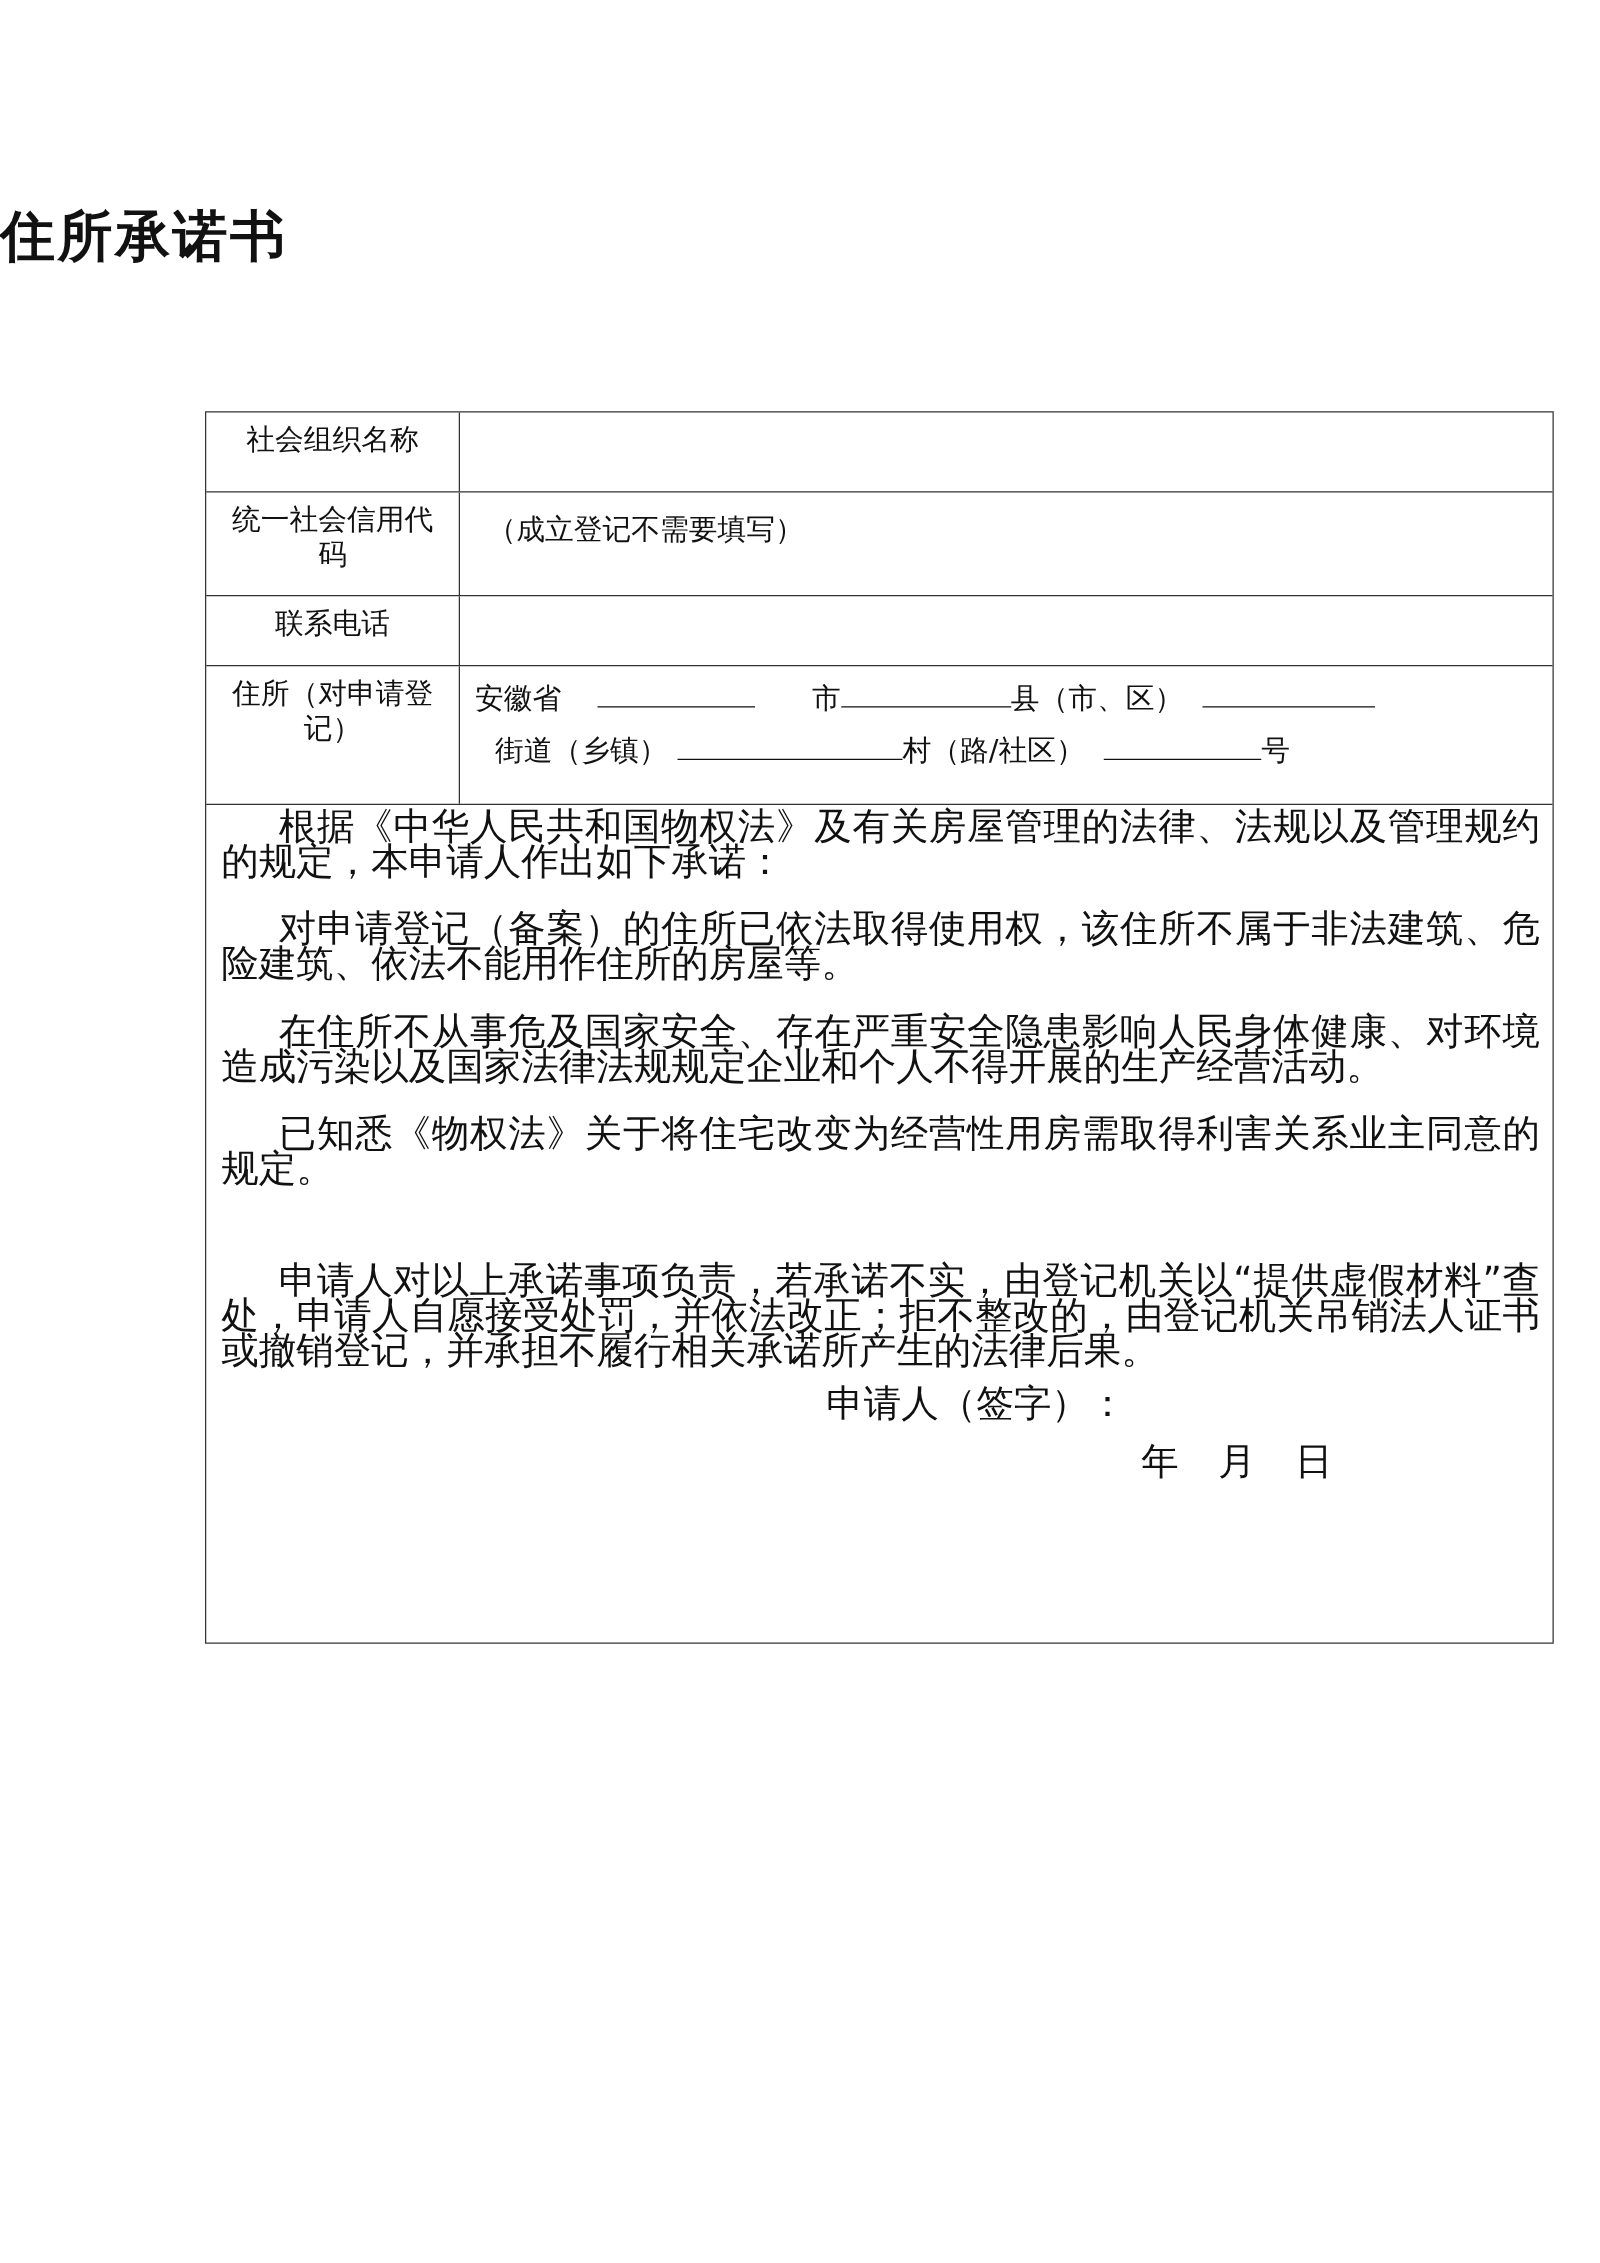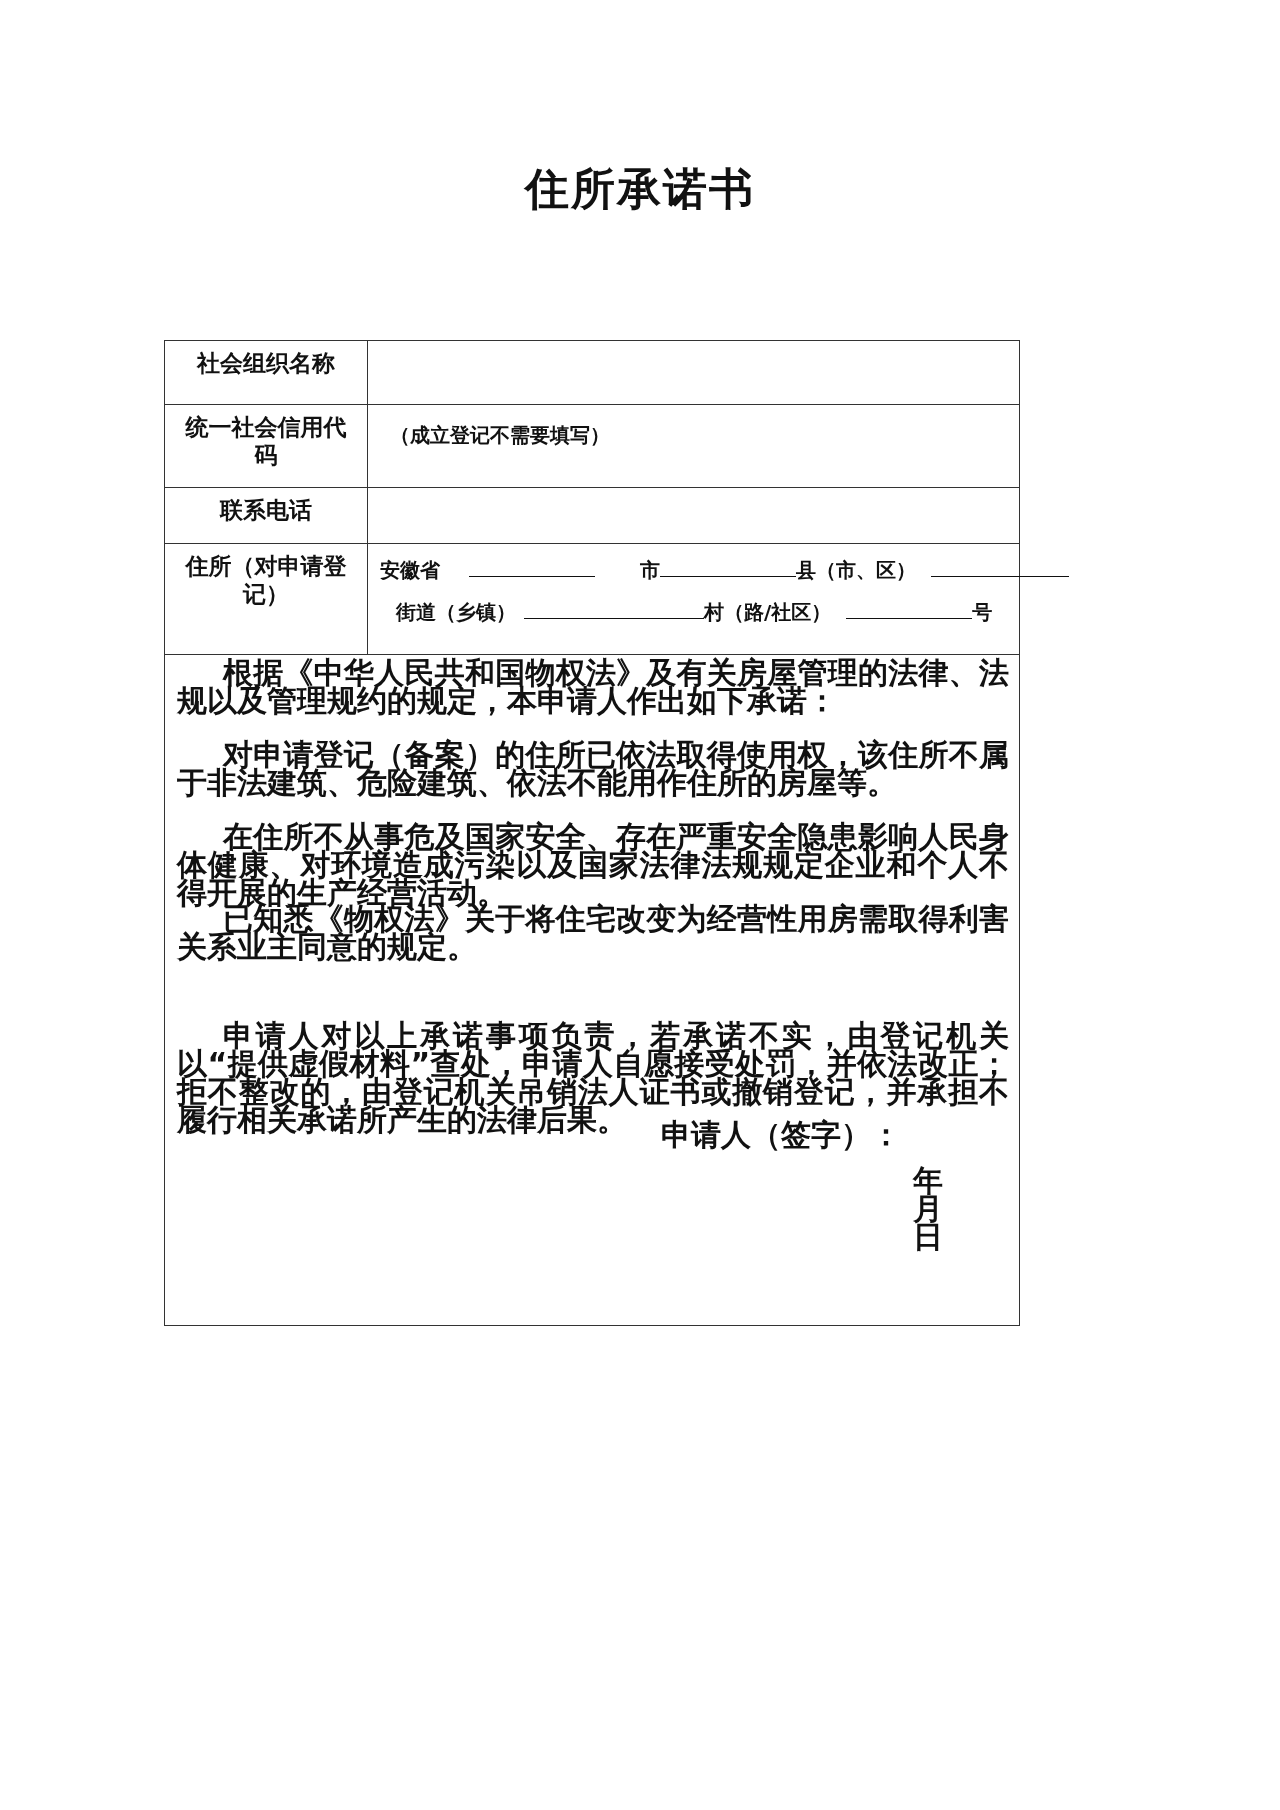--- a/index.html
+++ b/index.html
@@ -1,21 +1,21 @@
 <!DOCTYPE html>
 <html><head>
 <meta charset="utf-8">
 <style>
   html, body { margin:0; padding:0; background:#ffffff; }
   body { width:1280px; height:1810px; position:relative; font-family:"DejaVu Sans", "Liberation Sans", sans-serif; color:#111; overflow:hidden; }
-  .title { position:absolute; left:0; width:1280px; top:160px; text-align:center; font-size:44px; font-weight:bold; letter-spacing:2px; }
-  .form { position:absolute; left:164px; top:340px; width:856px; height:986px; border:1.5px solid #333; box-sizing:border-box;font-weight:bold; }
+  .title { position:absolute; left:0; width:1280px; top:160px; text-align:left; font-size:44px; font-weight:bold; letter-spacing:2px; }
+  .form { position:absolute; left:164px; top:329px; width:1079px; height:986px; border:1.5px solid #333; box-sizing:border-box; }
   .row { position:absolute; left:0; right:0; border-bottom:1.5px solid #333; box-sizing:border-box; }
   .label { position:absolute; left:0; top:0; bottom:0; width:203px; border-right:1.5px solid #333; box-sizing:border-box; text-align:center; font-size:23px; line-height:28px; padding:8px 12px 0 12px; }
-  .value { position:absolute; left:203px; right:0; top:0; bottom:0; font-size:20px; padding:0 10px; }
+  .value { position:absolute; left:203px; right:0; top:0; bottom:0; font-size:23px; padding:0 10px; }
   .r1 { top:0; height:64px; }
   .r2 { top:64px; height:83px; }
   .r3 { top:147px; height:56px; }
   .r4 { top:203px; height:111px; }
   .hint { position:absolute; left:22px; top:16px; line-height:28px; }
   .addr-line { position:absolute; left:12px; white-space:nowrap; line-height:30px; }
   .u { display:inline-block; border-bottom:1.5px solid #111; height:22px; vertical-align:baseline; margin:0 4px; }
   .body { position:absolute; left:0; right:0; top:314px; bottom:0; font-size:30px; line-height:28px; padding:0 12px; }
   .para { margin:0; text-indent:46px; text-align:justify; }
   .p1 { position:absolute; left:12px; right:10px; top:4px; }

